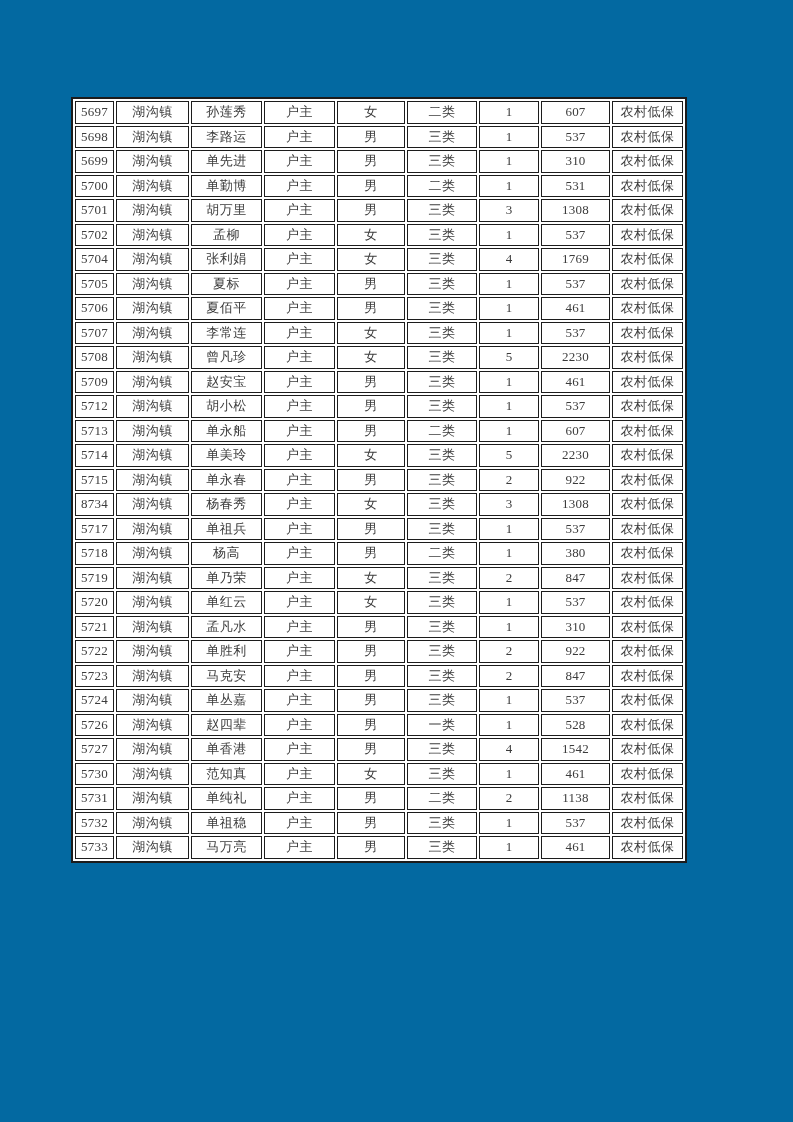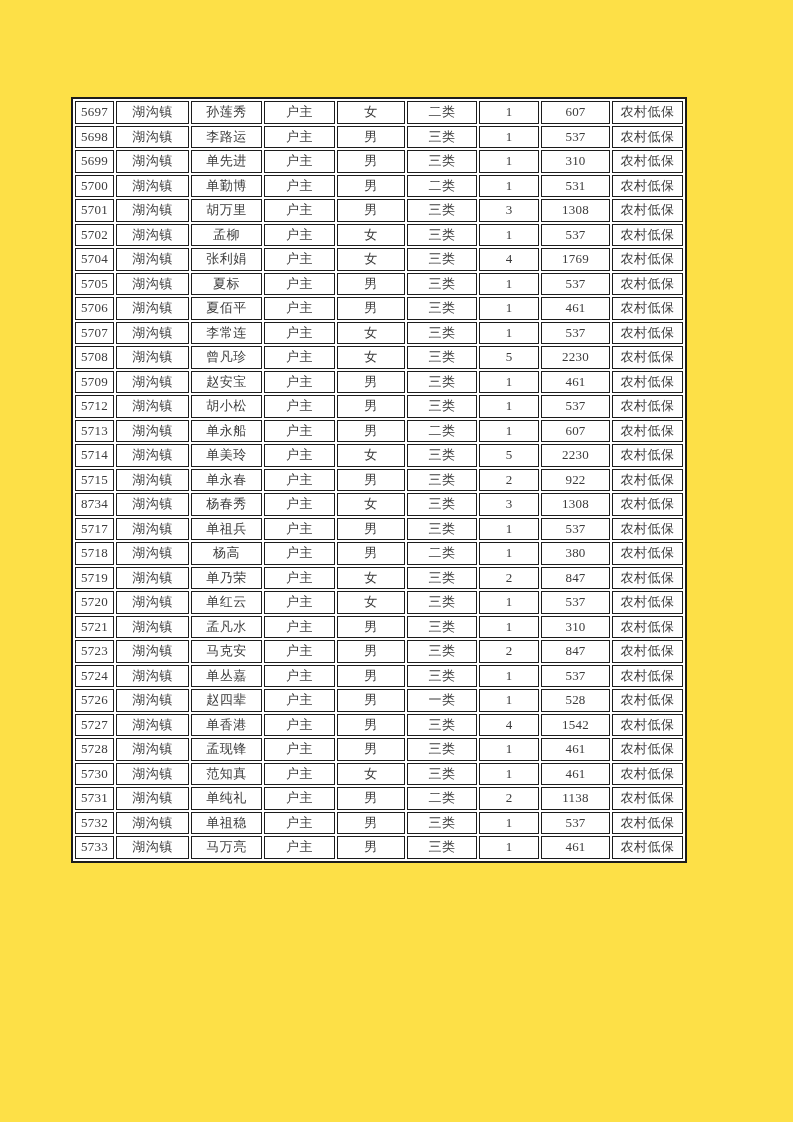--- a/index.html
+++ b/index.html
@@ -4,21 +4,21 @@
 <style>
   html, body {
     margin: 0;
     padding: 0;
     background: #ffffff;
   }
   .page {
     position: relative;
     width: 793px;
     height: 1122px;
-    background: #fde047;
+    background: #0369a1;
     overflow: hidden;
     font-family: "Liberation Serif", "DejaVu Serif", serif;
   }
   table.welfare-table {
     position: absolute;
     left: 71px;
     top: 97px;
     width: 612px;
     table-layout: fixed;
     border-collapse: separate;
@@ -297,20 +297,31 @@
           <td>湖沟镇</td>
           <td>孟凡水</td>
           <td>户主</td>
           <td>男</td>
           <td>三类</td>
           <td class="num">1</td>
           <td class="num">310</td>
           <td>农村低保</td>
         </tr>
         <tr>
+          <td class="num">5722</td>
+          <td>湖沟镇</td>
+          <td>单胜利</td>
+          <td>户主</td>
+          <td>男</td>
+          <td>三类</td>
+          <td class="num">2</td>
+          <td class="num">922</td>
+          <td>农村低保</td>
+        </tr>
+        <tr>
           <td class="num">5723</td>
           <td>湖沟镇</td>
           <td>马克安</td>
           <td>户主</td>
           <td>男</td>
           <td>三类</td>
           <td class="num">2</td>
           <td class="num">847</td>
           <td>农村低保</td>
         </tr>
@@ -338,31 +349,20 @@
         </tr>
         <tr>
           <td class="num">5727</td>
           <td>湖沟镇</td>
           <td>单香港</td>
           <td>户主</td>
           <td>男</td>
           <td>三类</td>
           <td class="num">4</td>
           <td class="num">1542</td>
-          <td>农村低保</td>
-        </tr>
-        <tr>
-          <td class="num">5728</td>
-          <td>湖沟镇</td>
-          <td>孟现锋</td>
-          <td>户主</td>
-          <td>男</td>
-          <td>三类</td>
-          <td class="num">1</td>
-          <td class="num">461</td>
           <td>农村低保</td>
         </tr>
         <tr>
           <td class="num">5730</td>
           <td>湖沟镇</td>
           <td>范知真</td>
           <td>户主</td>
           <td>女</td>
           <td>三类</td>
           <td class="num">1</td>

